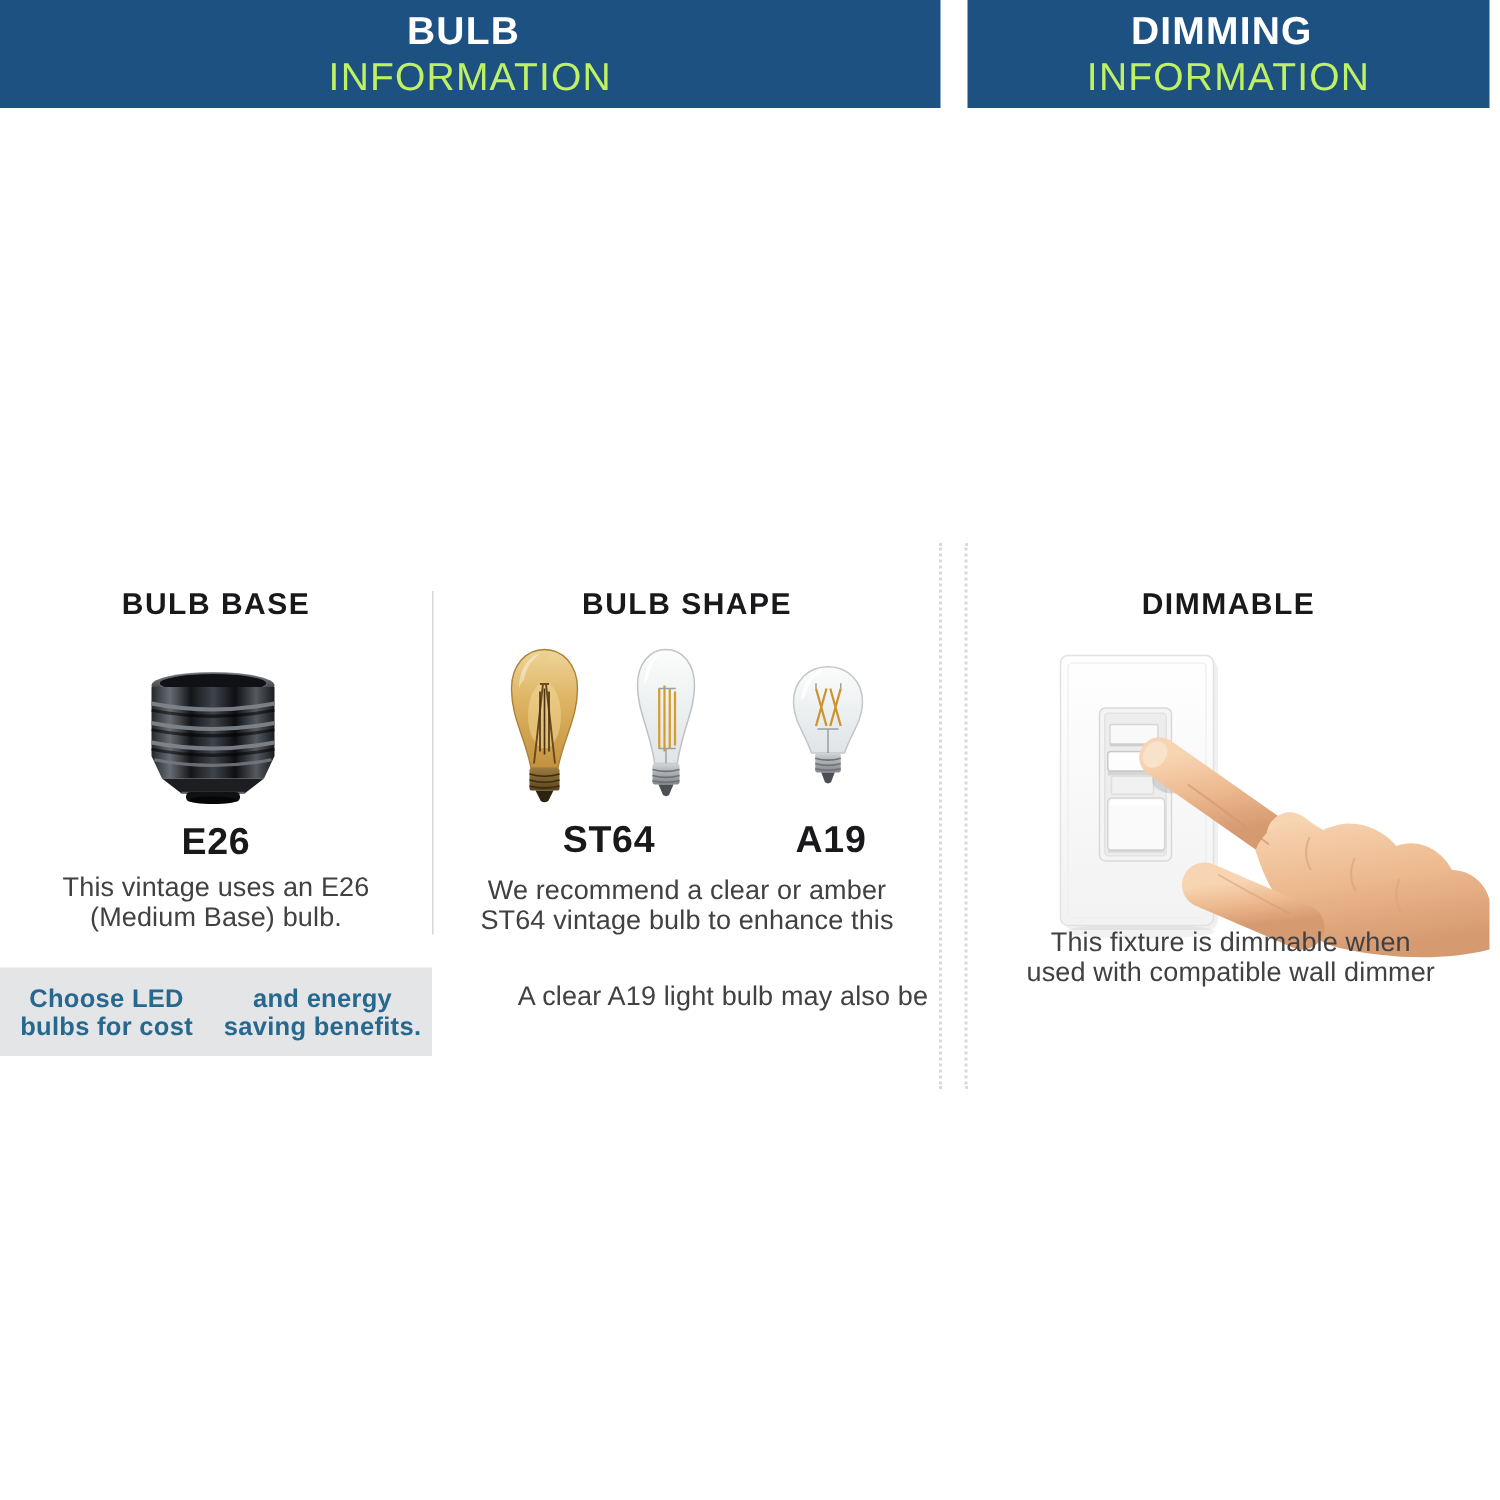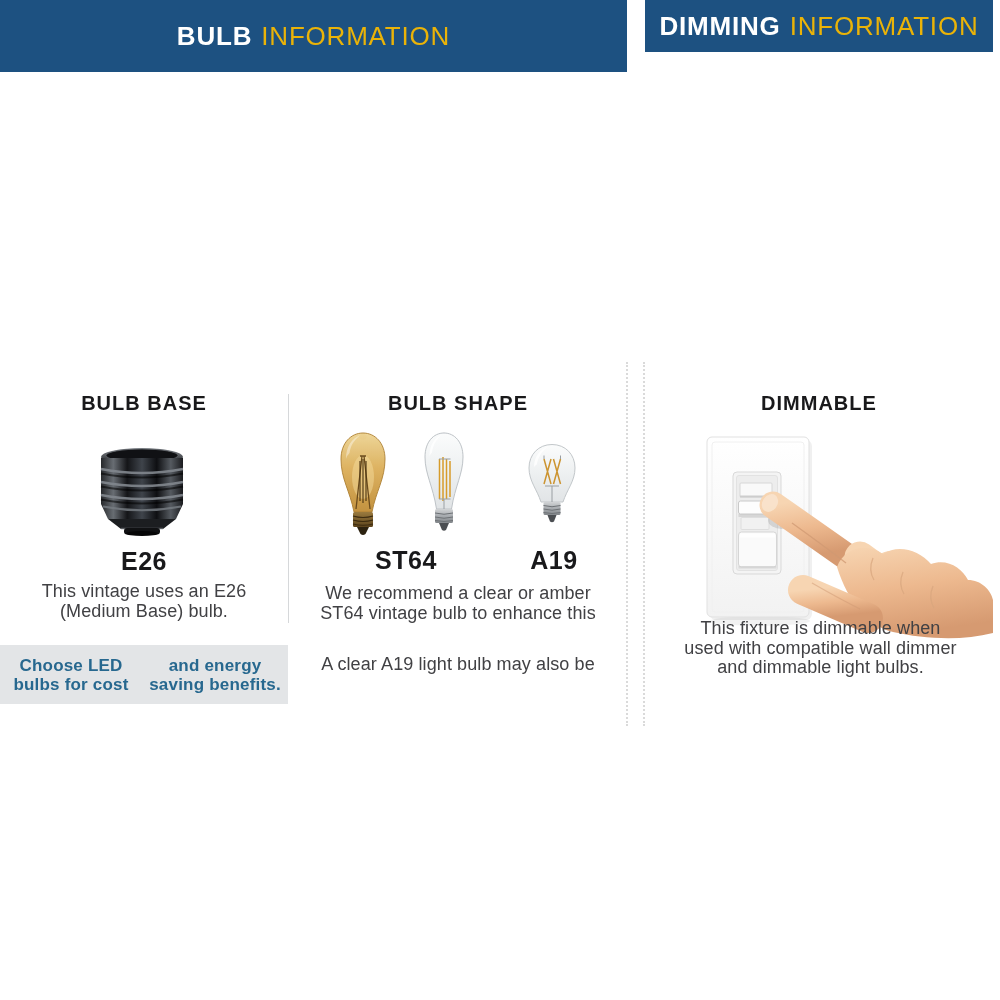--- a/index.html
+++ b/index.html
@@ -2,23 +2,23 @@
 <html><head>
 <meta charset="utf-8">
 <style>
   html,body{margin:0;padding:0;background:#ffffff;}
   body{width:1000px;height:1000px;font-family:"Liberation Sans","DejaVu Sans",sans-serif;}
   .canvas{position:relative;width:1000px;height:1000px;background:#ffffff;overflow:hidden;}
   .abs{position:absolute;}
 
   
   .bar{background:#1d5181;display:flex;align-items:center;justify-content:center;
-       font-size:26px;letter-spacing:.8px;white-space:nowrap;}
+       font-size:26px;letter-spacing:.8px;white-space:nowrap;flex-direction:column;}
   .bar .ttl-bold{font-weight:700;color:#ffffff;margin-right:9px;}
-  .bar .ttl-light{font-weight:400;color:#eab308;}
+  .bar .ttl-light{font-weight:400;color:#bef264;}
 
   
   .vline{width:0;border-left:1px solid #d6d8da;}
   .dotline{width:0;border-left:2px dotted #d2d2d2;opacity:.8;}
 
   
   .col-heading{font-size:20px;font-weight:700;letter-spacing:1px;color:#19191b;text-align:center;}
   .bulb-label{font-size:25px;font-weight:700;letter-spacing:.5px;color:#19191b;text-align:center;}
   .para{font-size:18px;line-height:19.5px;color:#414144;text-align:center;letter-spacing:.1px;}
   .tip{background:#e3e5e7;color:#27688f;font-weight:700;font-size:17px;line-height:19px;
@@ -29,21 +29,21 @@
 </head>
 <body>
 
 <div class="canvas">
 
   <div class="abs bar" style="left:0;top:290;width:627px;height:72px;">
     <span class="ttl-bold">BULB</span>
     <span class="ttl-light">INFORMATION</span>
   </div>
 
-  <div class="abs bar" style="left:645px;top:290;width:348px;height:52px;">
+  <div class="abs bar" style="left:645px;top:290;width:348px;height:72px;">
     <span class="ttl-bold">DIMMING</span>
     <span class="ttl-light">INFORMATION</span>
   </div>
 
   <div class="abs dotline" style="left:626px;top:362px;height:364px;"></div>
   <div class="abs dotline" style="left:643px;top:362px;height:364px;"></div>
   <div class="abs vline" style="left:288px;top:394px;height:229px;"></div>
 
   <div class="abs col-heading" style="left:0;top:392px;width:288px;">BULB BASE</div>
 
@@ -158,21 +158,21 @@
   </div>
 
   <div class="abs bulb-label" style="left:346px;top:546px;width:120px;">ST64</div>
   <div class="abs bulb-label" style="left:494px;top:546px;width:120px;">A19</div>
 
   <div class="abs para" style="left:288px;top:584px;width:340px;">
     <div>We recommend a clear or amber</div>
     <div>ST64 vintage bulb to enhance this</div>
   </div>
 
-  <div class="abs para" style="left:288px;top:655px;width:340px;">
+  <div class="abs para" style="left:288px;top:655px;width:340px;padding-left:24px;">
     <div>A clear A19 light bulb may also be</div>
   </div>
 
   <div class="abs col-heading" style="left:645px;top:392px;width:348px;">DIMMABLE</div>
 
   <div class="abs" style="left:700px;top:426px;width:295px;height:218px;">
     <svg viewBox="0 0 295 218" width="295" height="218">
       <defs>
         <linearGradient id="plateG" x1="0" y1="0" x2="0" y2="1">
           <stop offset="0" stop-color="#ffffff"></stop>
@@ -215,16 +215,15 @@
         <path d="M92,97 Q124,120 146,137" stroke="#d09a73" stroke-width="1.4" fill="none" opacity=".75"></path>
         <path d="M173,132 q-5,12 1,22 M203,146 q-5,12 1,22 M233,160 q-5,12 1,22" stroke="#d7a57d" stroke-width="1.3" fill="none" opacity=".7"></path>
         <path d="M112,157 Q138,172 160,183" stroke="#d09a73" stroke-width="1.2" fill="none" opacity=".5"></path>
       </g>
     </svg>
   </div>
 
   <div class="abs para" style="left:648px;top:619px;width:345px;">
     <div>This fixture is dimmable when</div>
     <div>used with compatible wall dimmer</div>
-    <div>and dimmable light bulbs.</div>
   </div>
 
 </div>
 
 </body></html>

